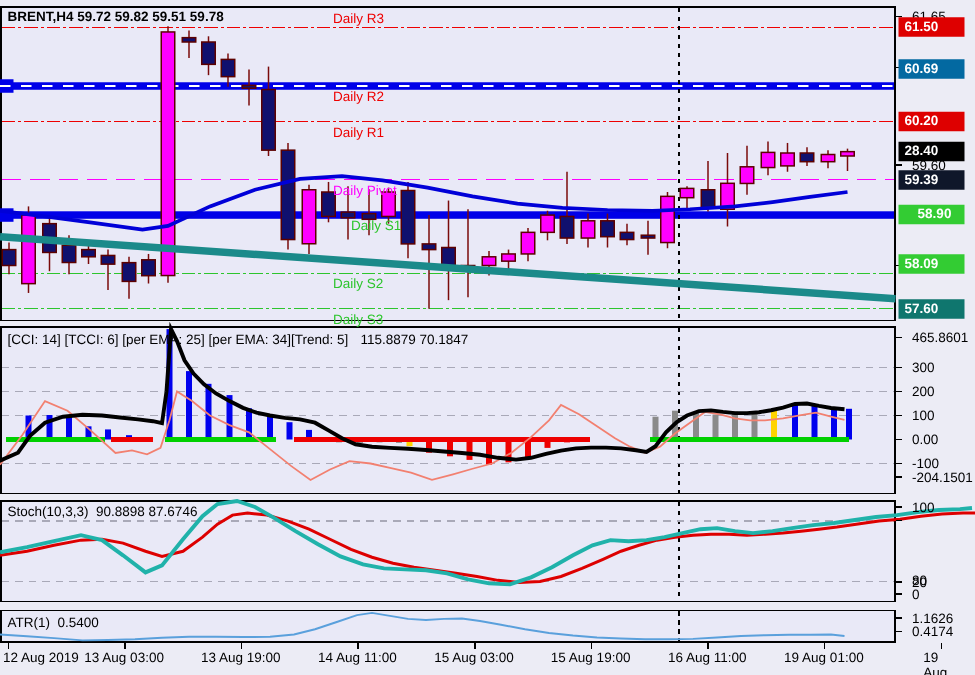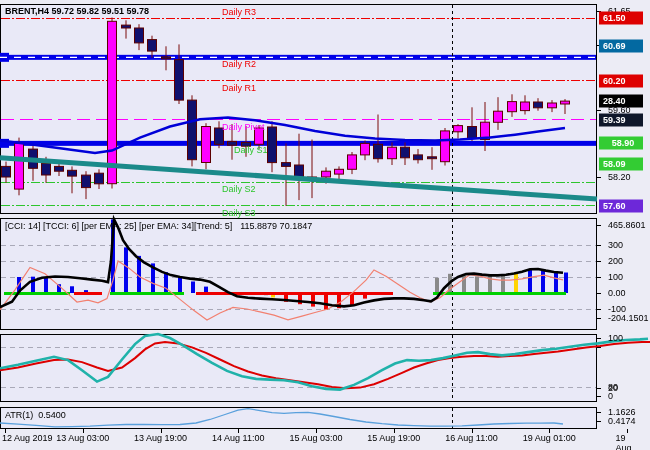--- a/index.html
+++ b/index.html
@@ -306,20 +306,23 @@
       <line x1="597" x2="601" y1="412" y2="412" stroke="#000" stroke-width="1" shape-rendering="crispEdges"></line>
       <line x1="597" x2="601" y1="421" y2="421" stroke="#000" stroke-width="1" shape-rendering="crispEdges"></line>
     </svg>
 
   <div id="title" class="lbl">BRENT,H4 59.72 59.82 59.51 59.78</div>
 
   <div class="lbl panel-label" style="left:5px; top:221px;">
     <span>[CCI: 14] [TCCI: 6] [per EMA: 25] [per EMA: 34][Trend: 5]</span><span class="vals">115.8879 70.1847</span>
   </div>
 
+  <div class="lbl panel-label" style="left:5px; top:336px;">
+    <span>Stoch(10,3,3)</span><span class="vals" style="margin-left:5px;">90.8898 87.6746</span>
+  </div>
 
   <div class="lbl panel-label" style="left:5px; top:410px;">
     <span>ATR(1)</span><span class="vals" style="margin-left:5px;">0.5400</span>
   </div>
 
   <div id="level-labels">
       <div class="level-label" style="left: 222px; top: 7px; color: rgb(238, 0, 0);">Daily R3</div>
       <div class="level-label" style="left: 222px; top: 59px; color: rgb(238, 0, 0);">Daily R2</div>
       <div class="level-label" style="left: 222px; top: 83px; color: rgb(238, 0, 0);">Daily R1</div>
       <div class="level-label" style="left: 222px; top: 122px; color: rgb(255, 0, 255);">Daily Pivot</div>
@@ -344,22 +347,22 @@
       <div class="axis-tick" style="top: 388px;">20</div>
       <div class="axis-tick" style="top: 396px;">0</div>
       <div class="axis-tick" style="top: 412px;">1.1626</div>
       <div class="axis-tick" style="top: 421px;">0.4174</div>
       <div class="badge" style="top: 18px; background: rgb(222, 0, 0);">61.50</div>
       <div class="badge" style="top: 46px; background: #0369a1;">60.69</div>
       <div class="badge" style="top: 81px; background: rgb(222, 0, 0);">60.20</div>
       <div class="badge" style="top: 101px; background: rgb(0, 0, 0);">28.40</div>
       <div class="badge" style="top: 120px; background: #0f172a;">59.39</div>
       <div class="badge" style="top: 143px; background: rgb(51, 204, 51); text-align: center;">58.90</div>
-      <div class="badge" style="top: 164px; background: rgb(51, 204, 51);">58.09</div>
-      <div class="badge" style="top: 206px; background: #6d28d9;">57.60</div>
+      <div class="badge" style="top: 176px; background: rgb(51, 204, 51);">58.09</div>
+      <div class="badge" style="top: 206px; background: #0f766e;">57.60</div>
     </div>
   <div id="x-axis">
       <div class="x-label" style="left: 2px;">12 Aug 2019</div>
       <div class="x-label centered" style="left: 82.75px;">13 Aug 03:00</div>
       <div class="x-label centered" style="left: 160.5px;">13 Aug 19:00</div>
       <div class="x-label centered" style="left: 238.25px;">14 Aug 11:00</div>
       <div class="x-label centered" style="left: 316px;">15 Aug 03:00</div>
       <div class="x-label centered" style="left: 393.75px;">15 Aug 19:00</div>
       <div class="x-label centered" style="left: 471.5px;">16 Aug 11:00</div>
       <div class="x-label centered" style="left: 549.25px;">19 Aug 01:00</div>

